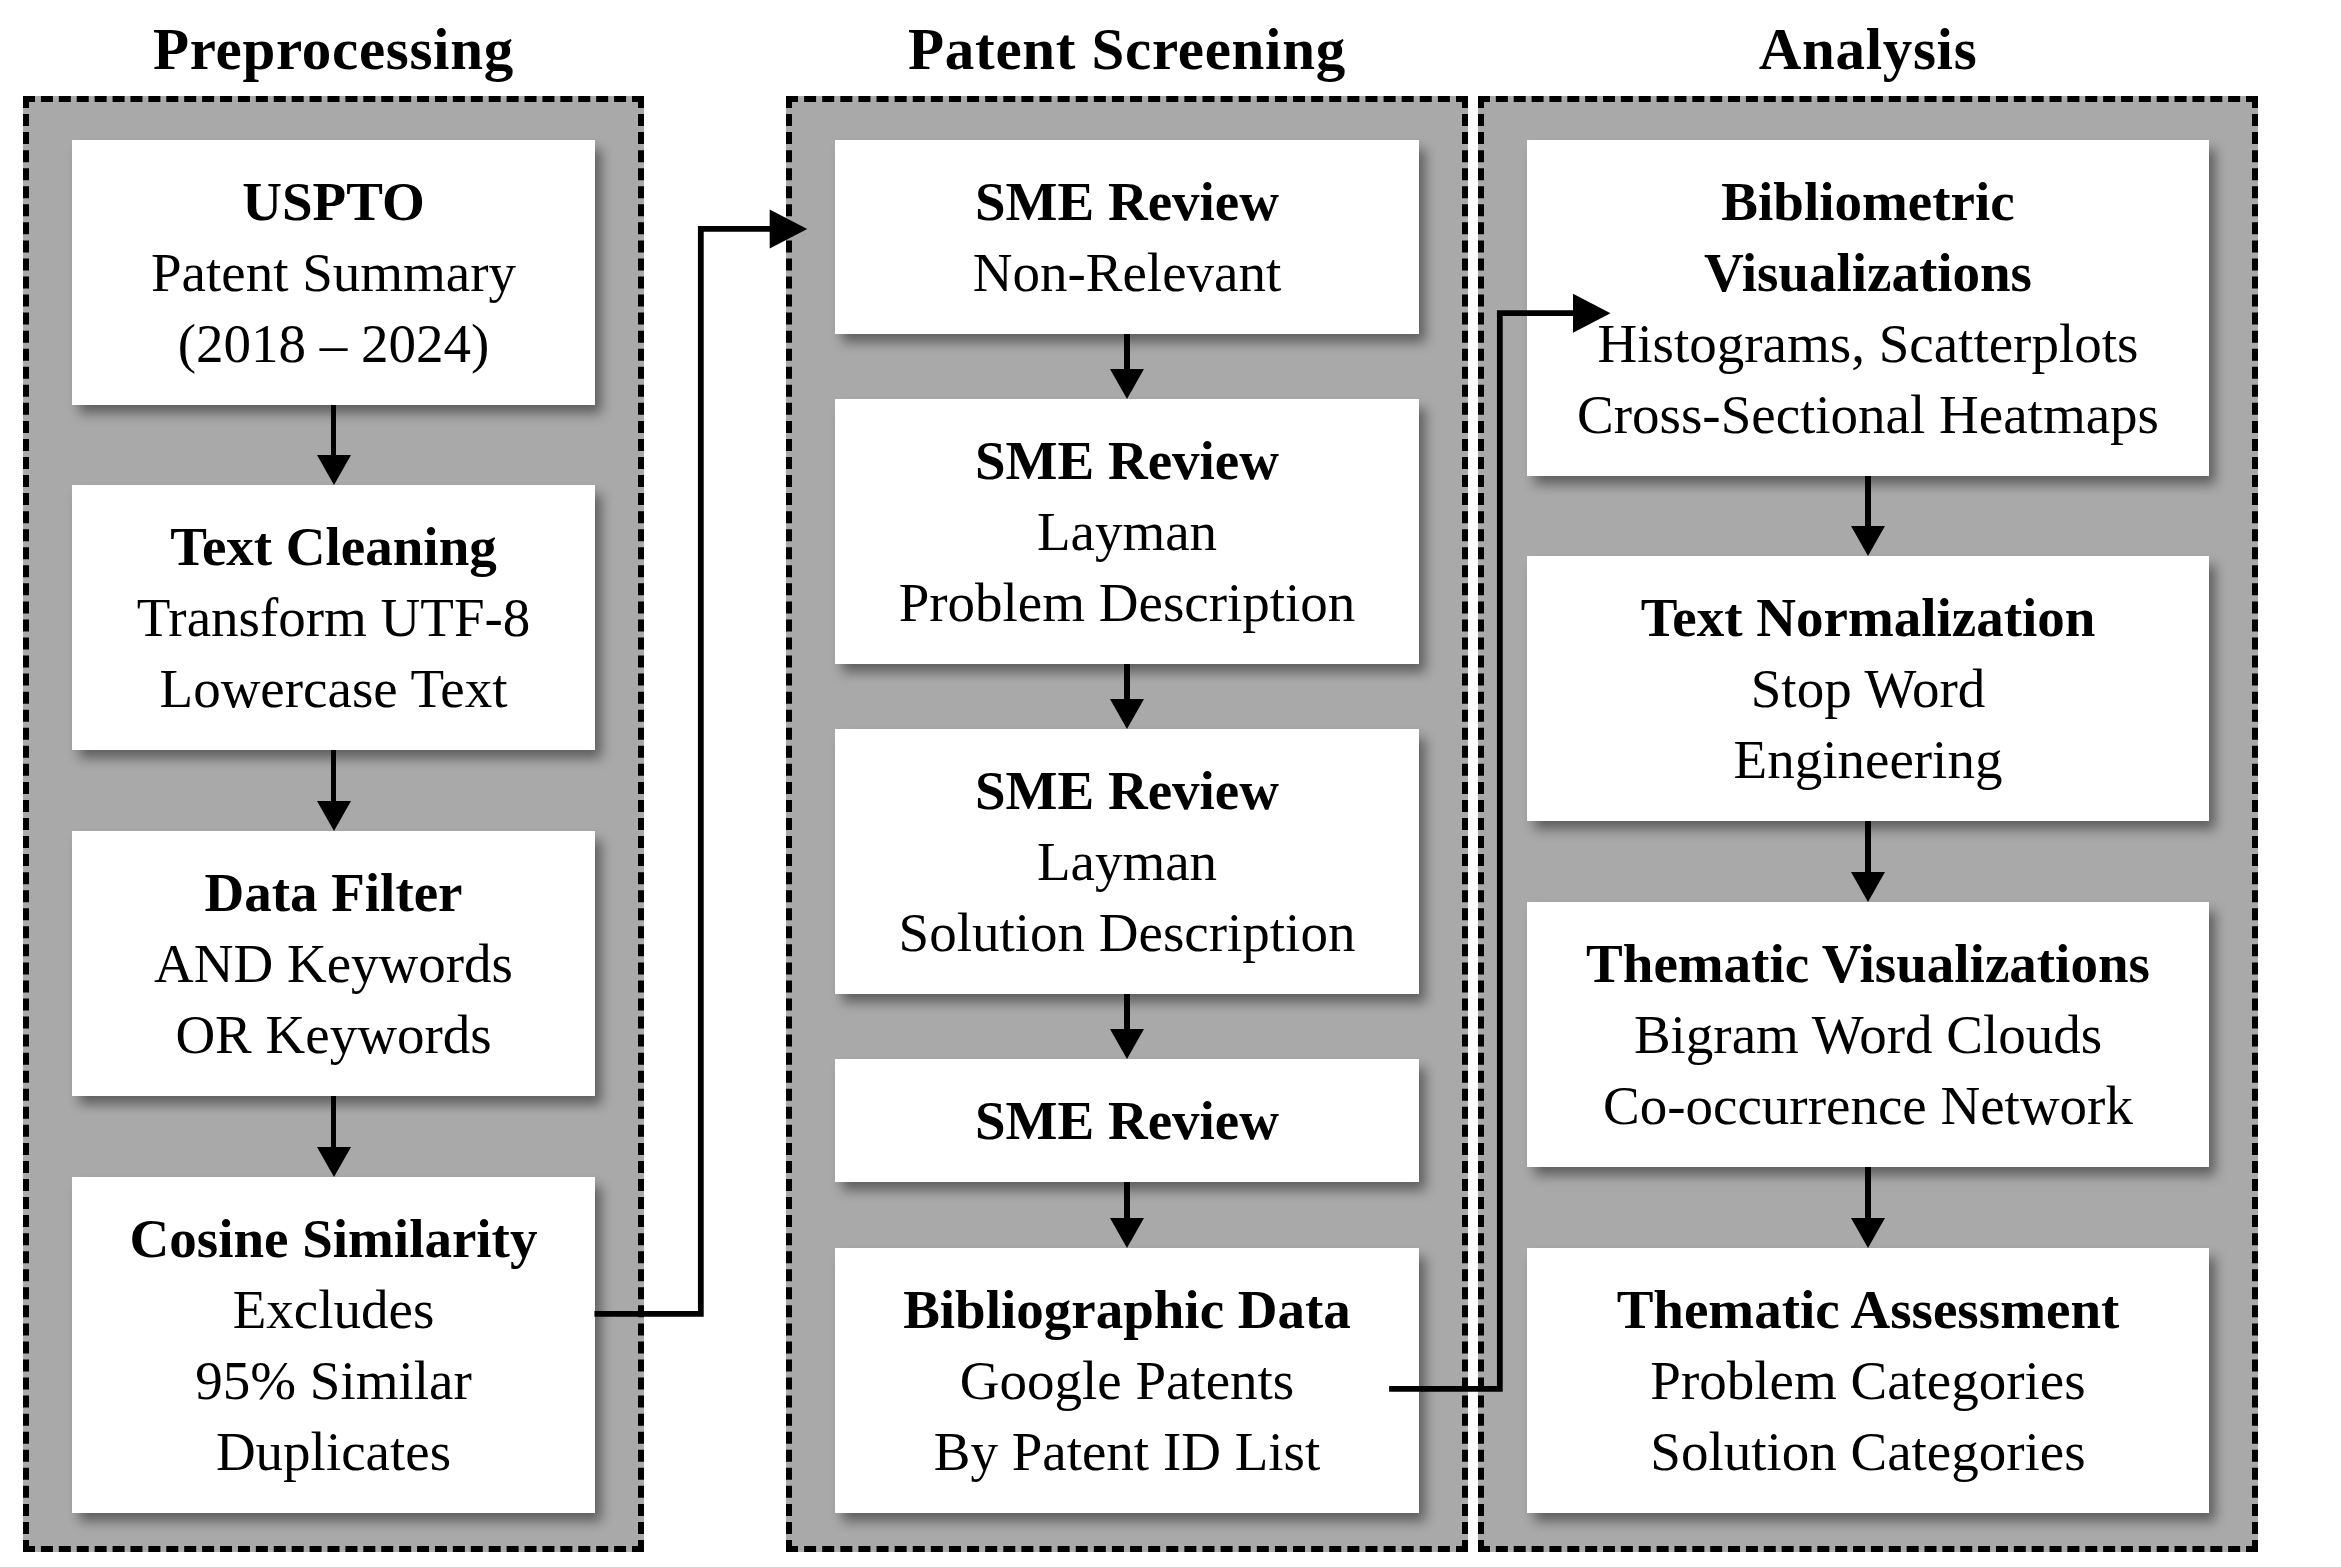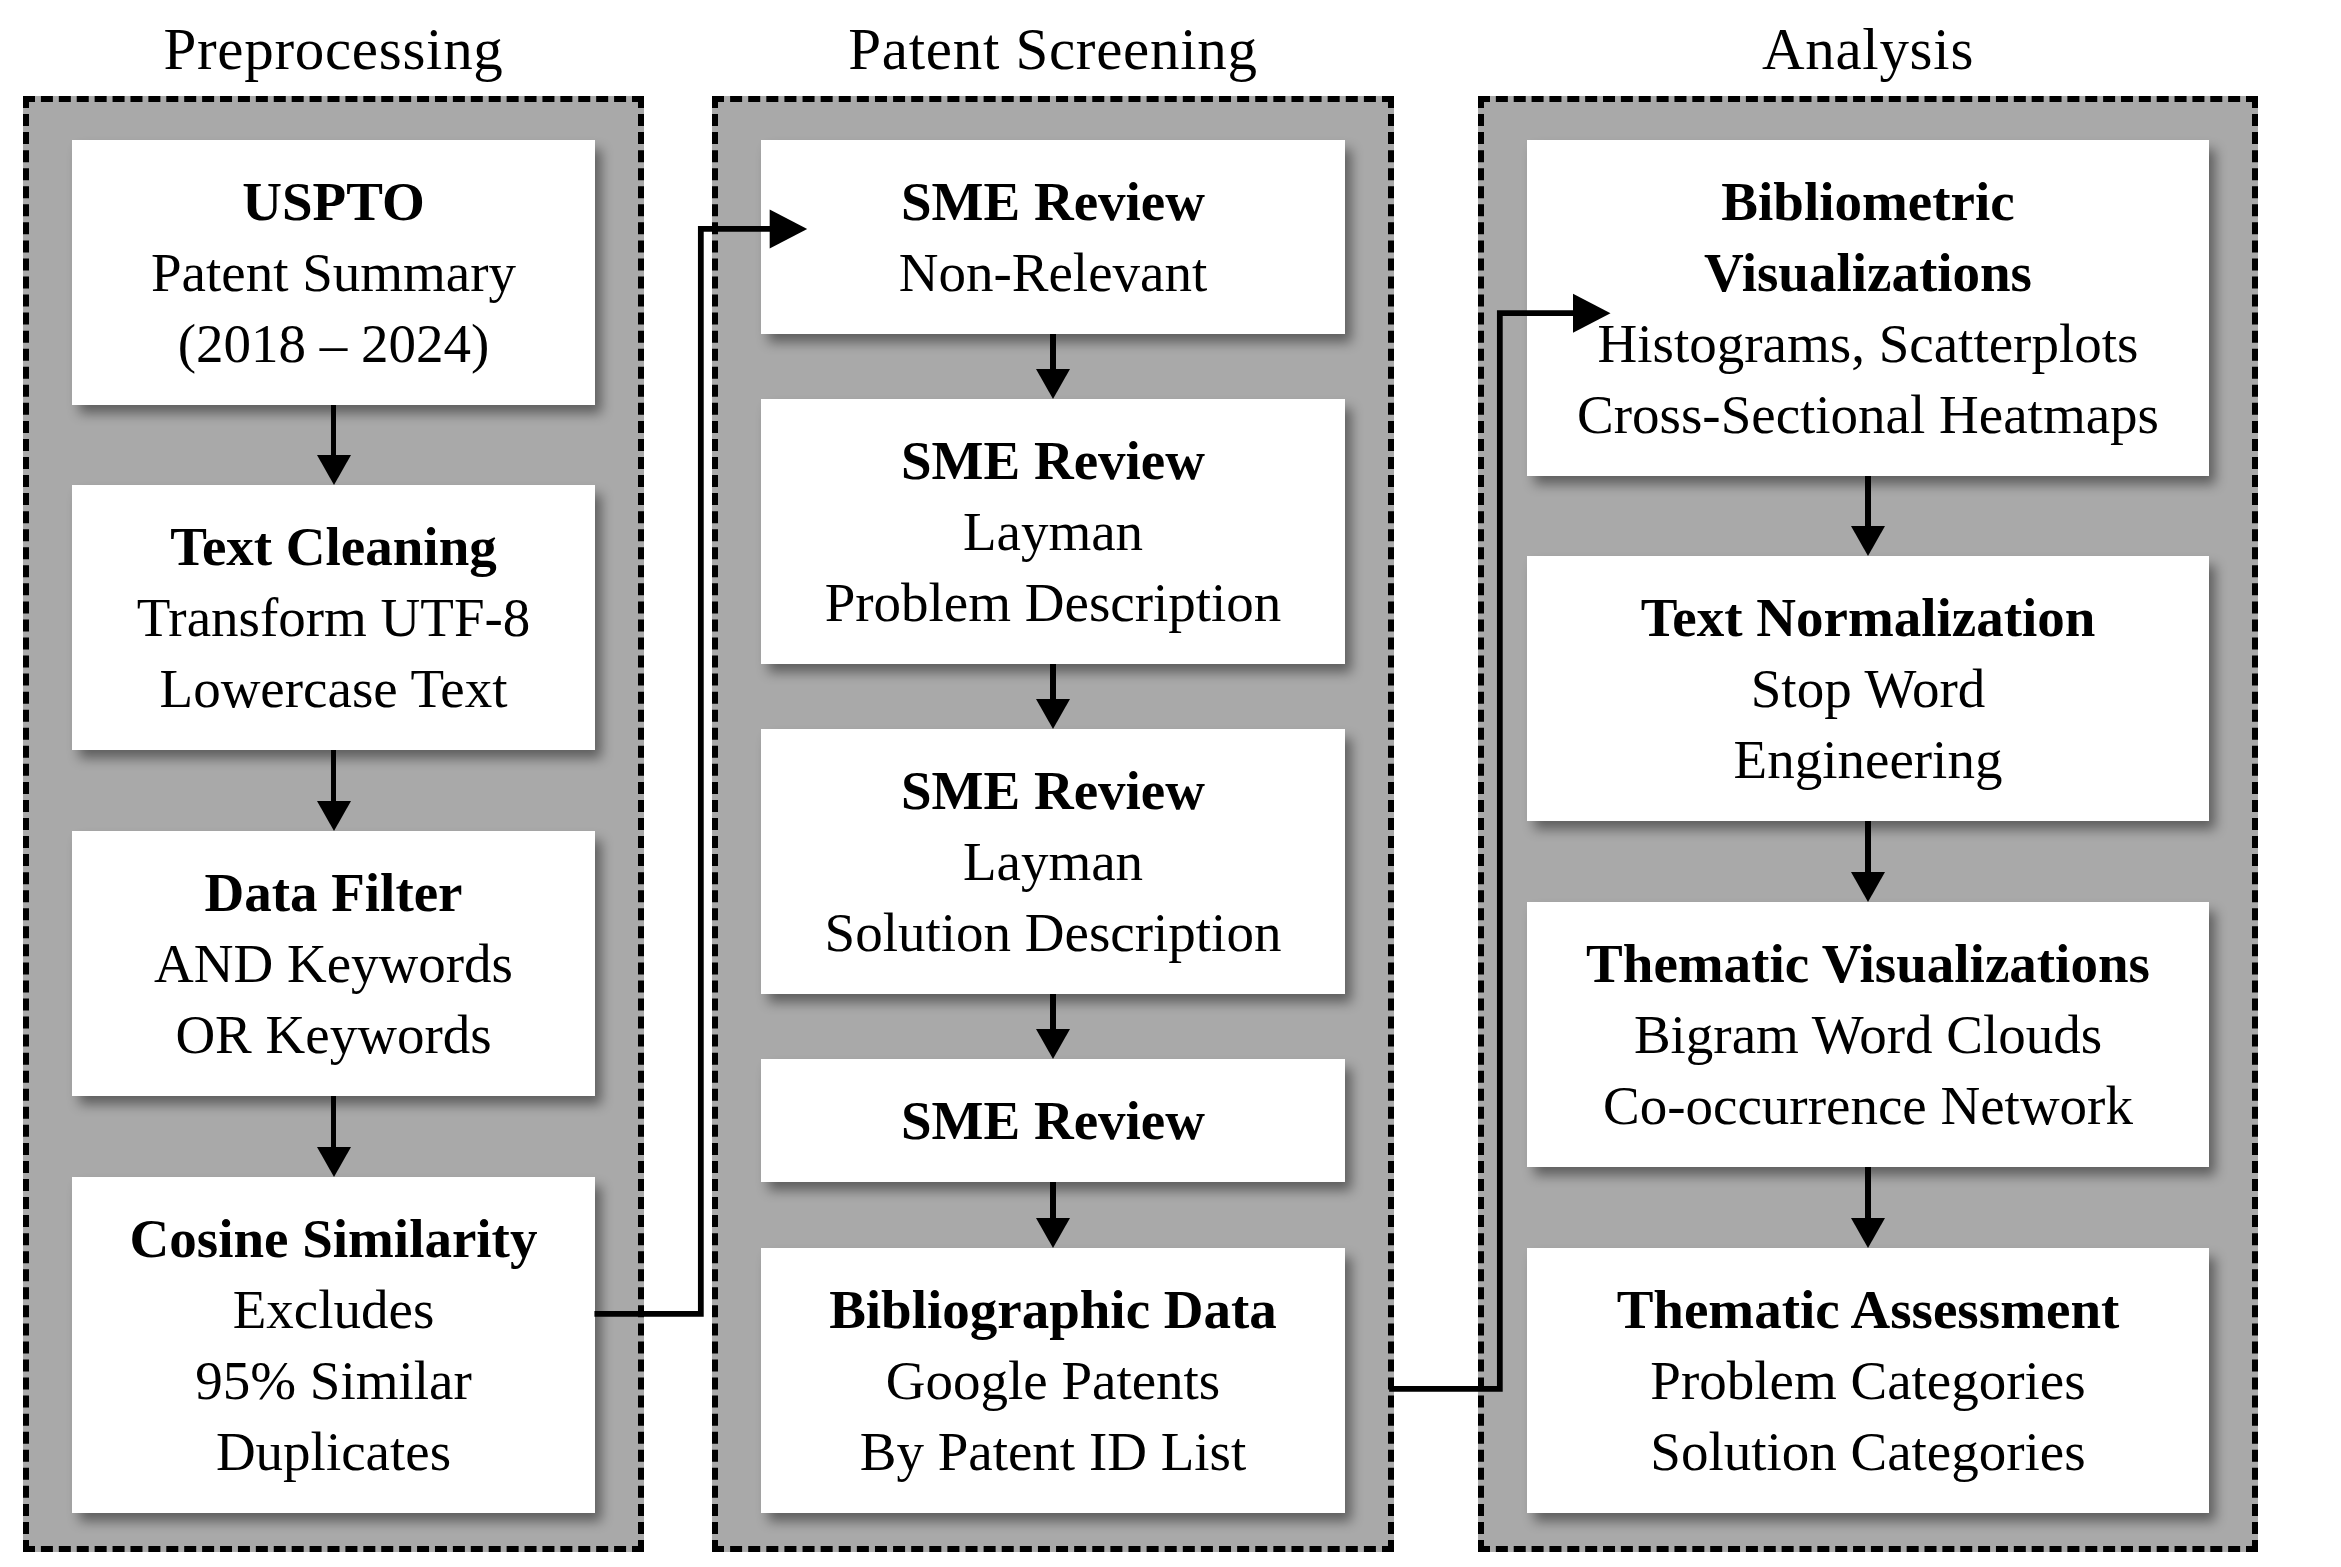--- a/index.html
+++ b/index.html
@@ -8,26 +8,26 @@
     --line:#000000;
     --page-bg:#ffffff;
     --text:#000000;
   }
   html,body{margin:0;padding:0;background:var(--page-bg);}
   body{font-family:"Liberation Serif","DejaVu Serif",serif;color:var(--text);}
   .diagram{position:relative;width:2342px;height:1567px;background:var(--page-bg);overflow:hidden;}
 
   .column{position:absolute;top:8.7px;}
   .column-0{left:23px;width:621px;}
-  .column-1{left:712px;width:682px;}
+  .column-1{left:786px;width:682px;}
   .column-2{left:1478px;width:780px;}
 
   .col-title{
     margin:0;height:87px;line-height:81px;
-    font-size:59px;font-weight:normal;text-align:center;
+    font-size:59px;font-weight:bold;text-align:center;
     letter-spacing:0.7px;white-space:nowrap;
   }
   .container{
     box-sizing:border-box;height:1456px;
     border:6.5px dashed var(--line);
     background:var(--col-bg);
     display:flex;flex-direction:column;
     padding:38px 43px 33px 43px;
     justify-content:space-between;
   }

